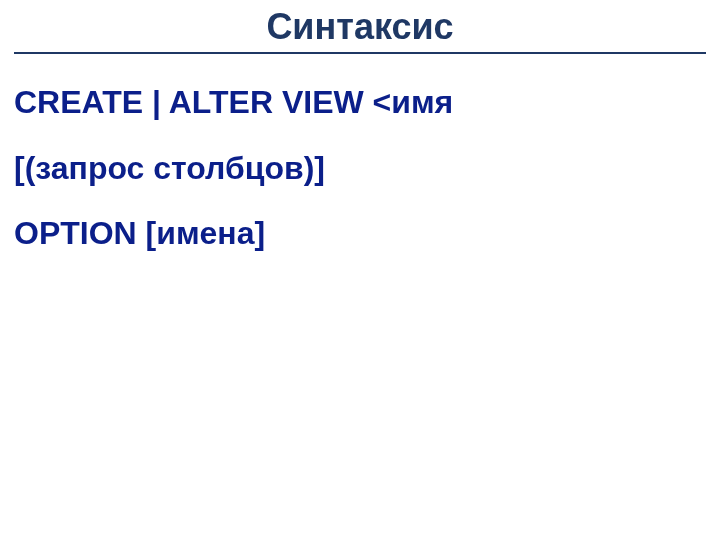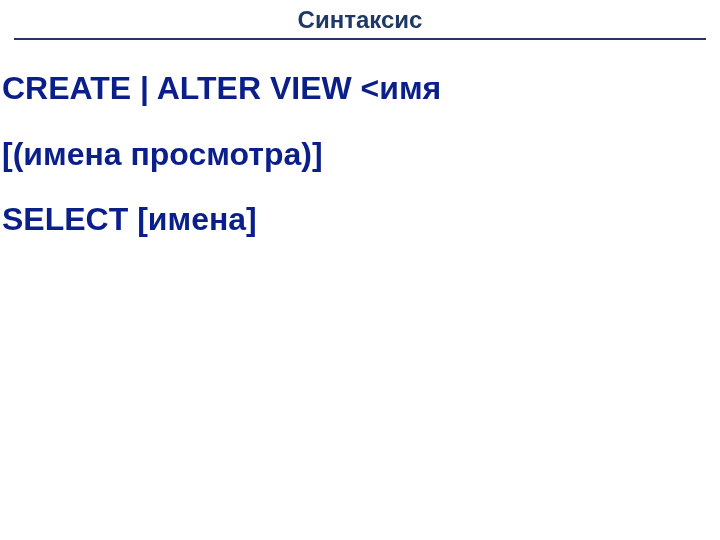--- a/index.html
+++ b/index.html
@@ -15,32 +15,32 @@
       position: relative;
       overflow: hidden;
     }
     .title-wrap {
       text-align: center;
       padding-top: 6px;
     }
     .title {
       display: inline-block;
       color: #1f3864;
-      font-size: 24px;
+      font-size: 36px;
       font-weight: bold;
     }
     .divider {
       height: 2px;
       background: #1f3864;
       margin-top: 4px;
       margin-left: 14px;
       margin-right: 14px;
     }
     .content {
-      padding-left: 2px;
+      padding-left: 14px;
       padding-right: 14px;
       padding-top: 16px;
       font-size: 32px;
       font-weight: bold;
       line-height: 2.05;
     }
     .kw {
       color: #0b1f8a;
     }
     .tx {
@@ -53,18 +53,18 @@
 <div class="title-wrap">
   <span class="title">Синтаксис</span>
 </div>
 <div class="divider"></div>
 
 <div class="content">
   <div>
     <span class="kw">CREATE | ALTER VIEW </span><span class="tx">&lt;имя</span>
   </div>
   <div>
-    <span class="tx">[(имена просмотра)]</span>
+    <span class="tx">[(запрос столбцов)]</span>
   </div>
   <div>
-    <span class="kw">SELECT </span><span class="tx">[имена]</span>
+    <span class="kw">OPTION </span><span class="tx">[имена]</span>
   </div>
 </div>
 
 </body></html>

